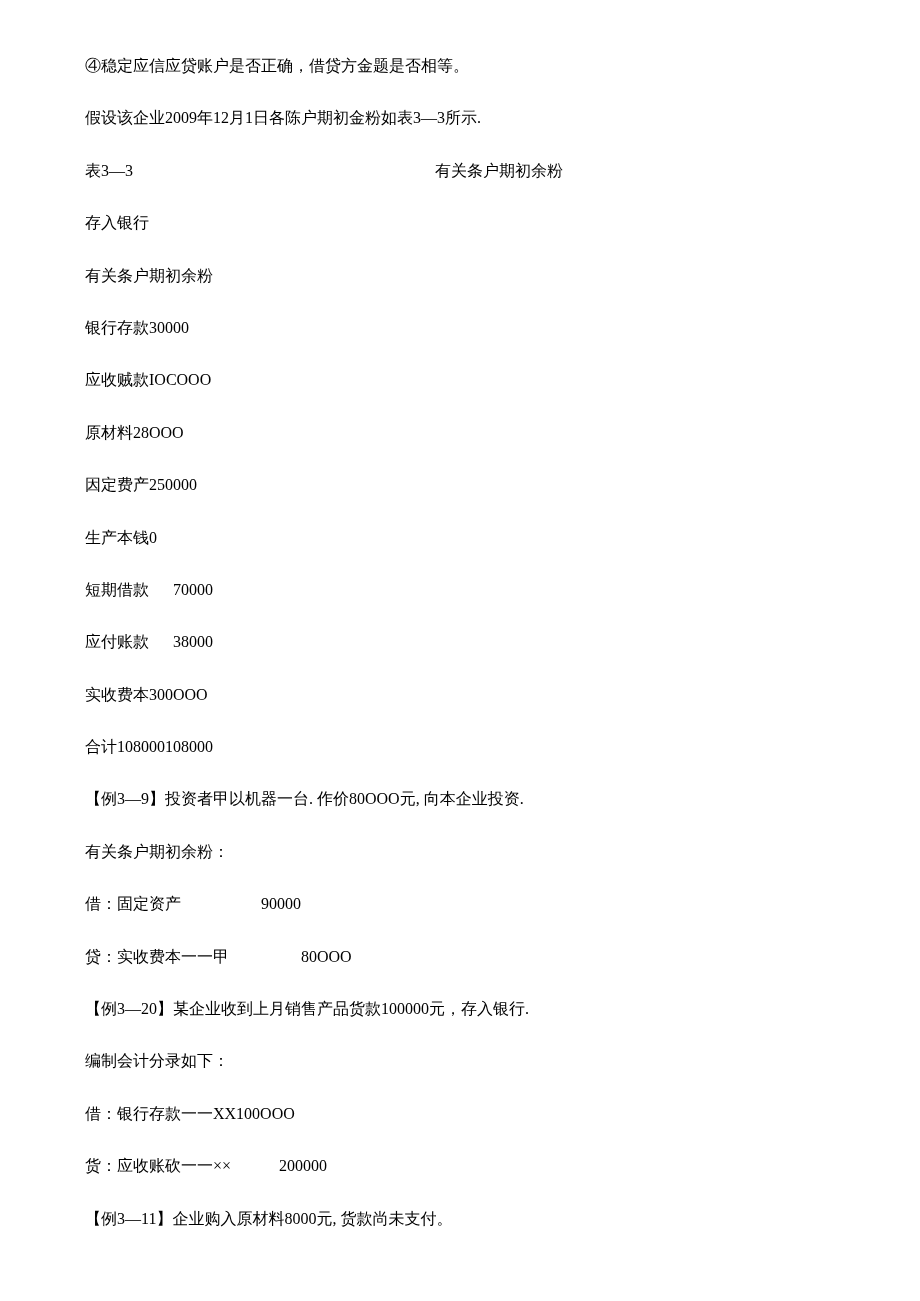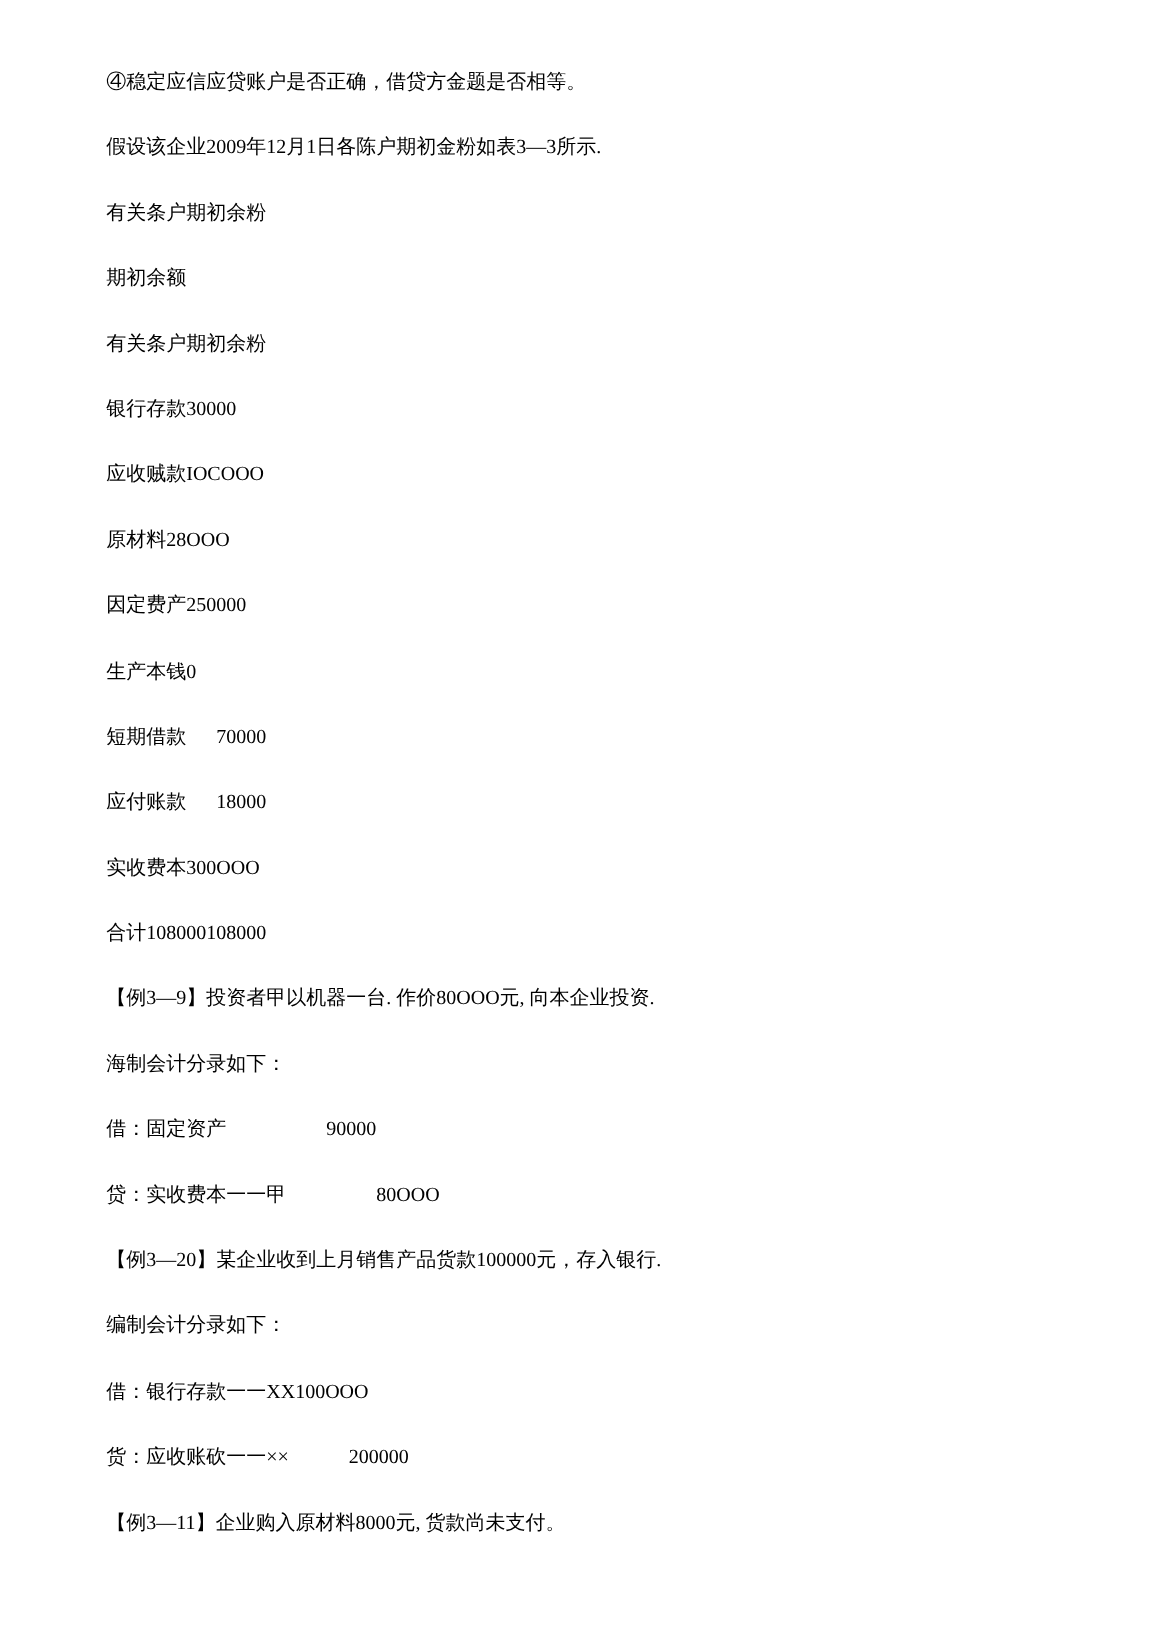--- a/index.html
+++ b/index.html
@@ -28,48 +28,49 @@
     }
   </style>
 </head>
 <body>
 
 <div class="line">④稳定应信应贷账户是否正确，借贷方金题是否相等。</div>
 
 <div class="line">假设该企业2009年12月1日各陈户期初金粉如表3—3所示.</div>
 
 <div class="line header-line">
+  <span class="header-left">表3—3</span>
   <span>有关条户期初余粉</span>
 </div>
 
-<div class="line">期初余额</div>
+<div class="line">存入银行</div>
 
 <div class="line">有关条户期初余粉</div>
 
 <div class="line">银行存款30000</div>
 
 <div class="line">应收贼款IOCOOO</div>
 
 <div class="line">原材料28OOO</div>
 
 <div class="line">因定费产250000</div>
 
 <div class="line">生产本钱0</div>
 
 <div class="line entry-line">短期借款      70000</div>
 
-<div class="line entry-line">应付账款      18000</div>
+<div class="line entry-line">应付账款      38000</div>
 
 <div class="line">实收费本300OOO</div>
 
 <div class="line">合计108000108000</div>
 
 <div class="line">【例3—9】投资者甲以机器一台. 作价80OOO元, 向本企业投资.</div>
 
-<div class="line">海制会计分录如下：</div>
+<div class="line">有关条户期初余粉：</div>
 
 <div class="line entry-line">借：固定资产                    90000</div>
 
 <div class="line entry-line">贷：实收费本一一甲                  80OOO</div>
 
 <div class="line">【例3—20】某企业收到上月销售产品货款100000元，存入银行.</div>
 
 <div class="line">编制会计分录如下：</div>
 
 <div class="line">借：银行存款一一XX100OOO</div>

